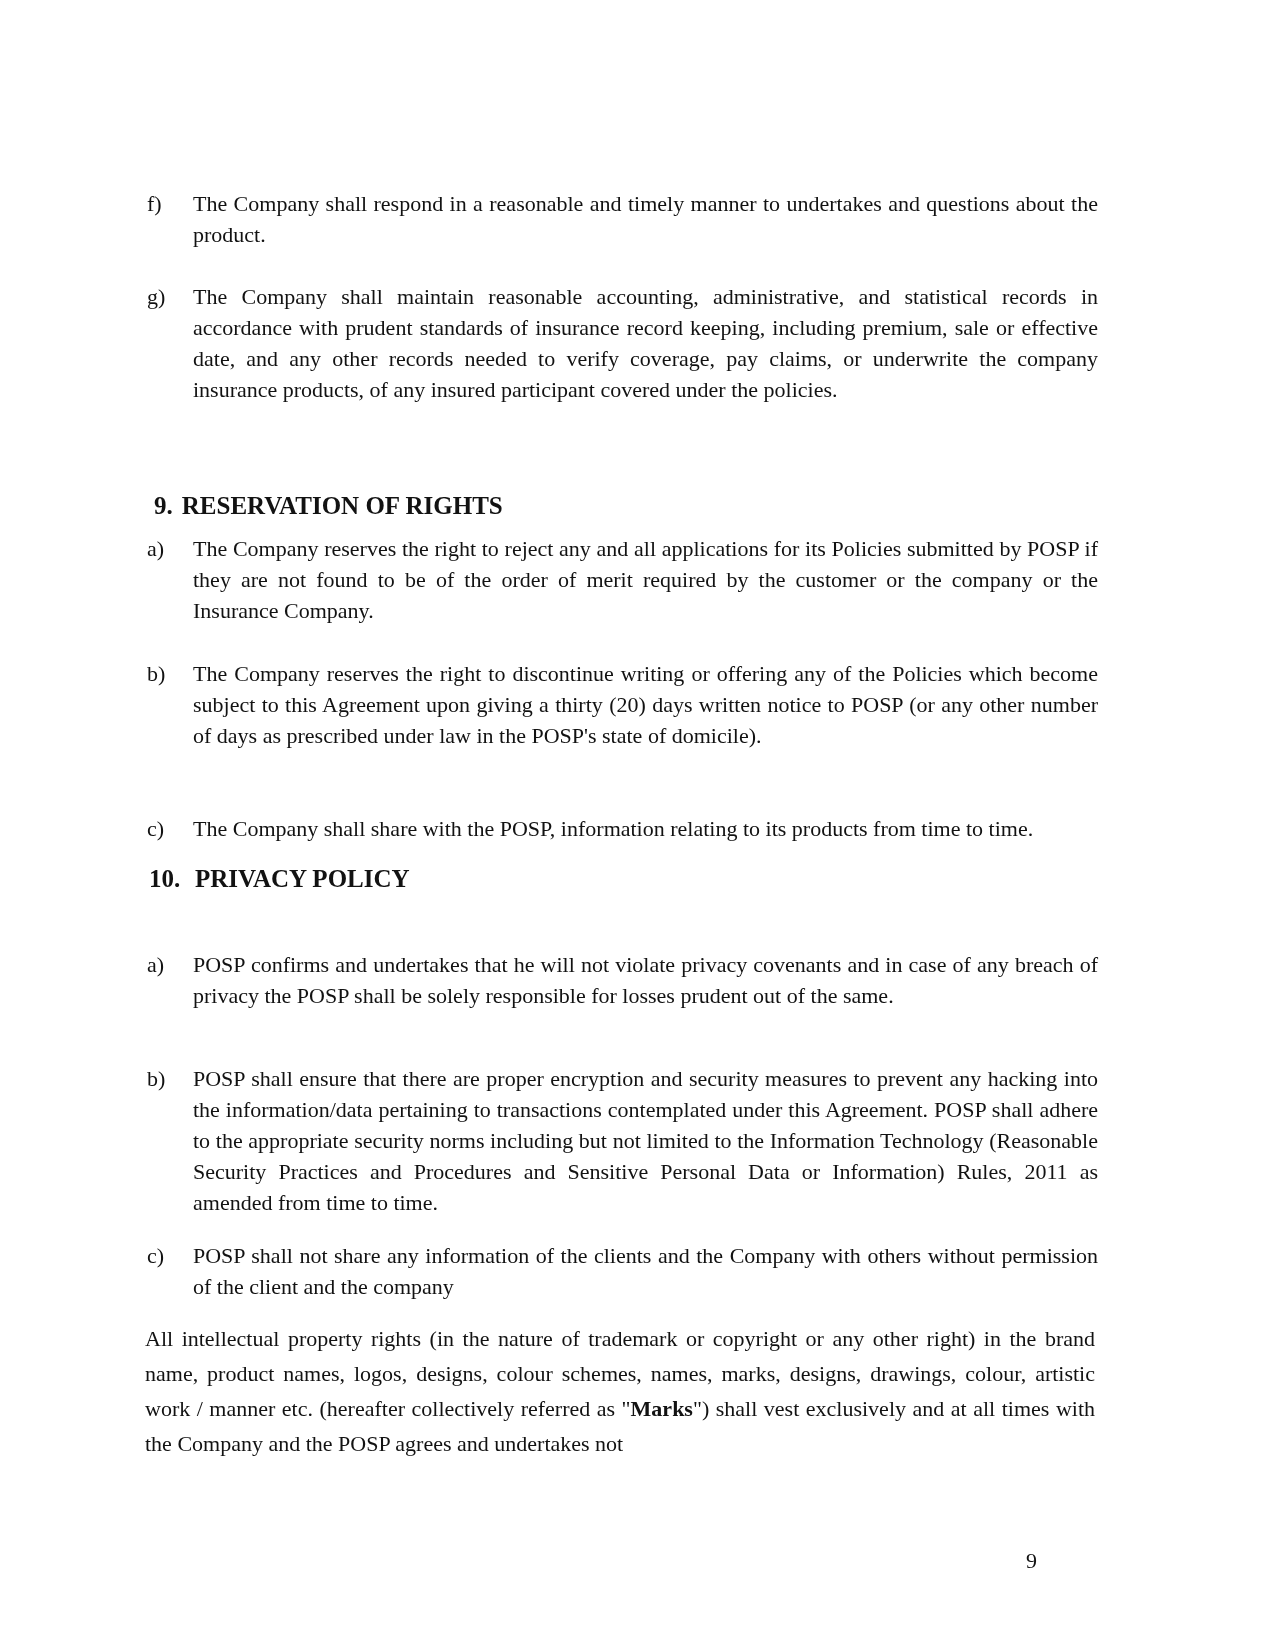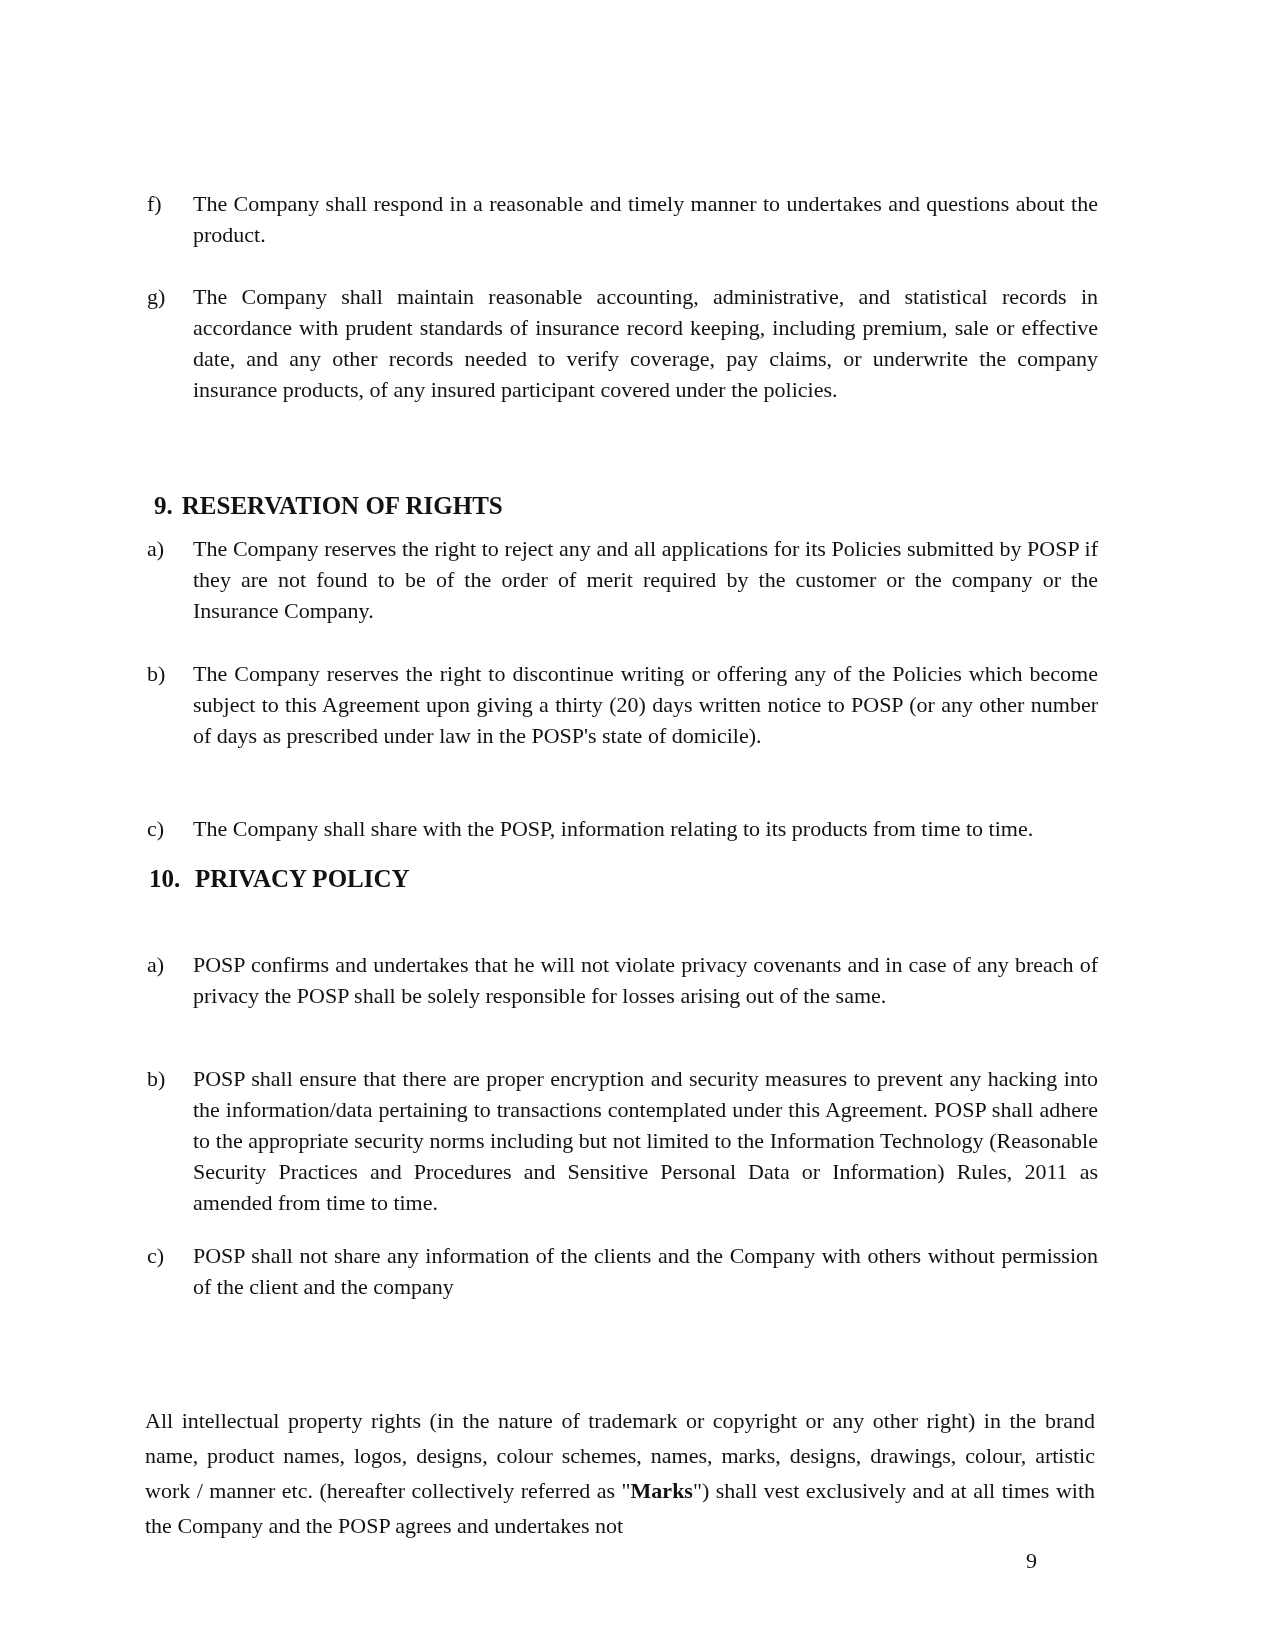--- a/index.html
+++ b/index.html
@@ -101,33 +101,33 @@
     <span class="li-label">c)</span>
     <span class="li-text">The Company shall share with the POSP, information relating to its products from time to time.</span>
   </div>
 
   <div class="block heading h10" style="top:863px; left:149px;">
     <span class="h-num">10.</span><span class="h-title">PRIVACY POLICY</span>
   </div>
 
   <div class="block list-item" style="top:949px">
     <span class="li-label">a)</span>
-    <span class="li-text">POSP confirms and undertakes that he will not violate privacy covenants and in case of any breach of privacy the POSP shall be solely responsible for losses arising out of the same.</span>
+    <span class="li-text">POSP confirms and undertakes that he will not violate privacy covenants and in case of any breach of privacy the POSP shall be solely responsible for losses prudent out of the same.</span>
   </div>
 
   <div class="block list-item" style="top:1063px">
     <span class="li-label">b)</span>
     <span class="li-text">POSP shall ensure that there are proper encryption and security measures to prevent any hacking into the information/data pertaining to transactions contemplated under this Agreement. POSP shall adhere to the appropriate security norms including but not limited to the Information Technology (Reasonable Security Practices and Procedures and Sensitive Personal Data or Information) Rules, 2011 as amended from time to time.</span>
   </div>
 
   <div class="block list-item" style="top:1240px">
     <span class="li-label">c)</span>
     <span class="li-text">POSP shall not share any information of the clients and the Company with others without permission of the client and the company</span>
   </div>
 
 
-  <div class="block paragraph" style="top:1403px">
+  <div class="block paragraph" style="top:1321px">
     <span>All intellectual property rights (in the nature of trademark or copyright or any other right) in the brand name, product names, logos, designs, colour schemes, names, marks, designs, drawings, colour, artistic work / manner etc. (hereafter collectively referred as "</span><span class="bold">Marks</span><span>") shall vest exclusively and at all times with the Company and the POSP agrees and undertakes not</span>
   </div>
 
   <div class="page-number">9</div>
 
 </div>
 
 </body></html>

